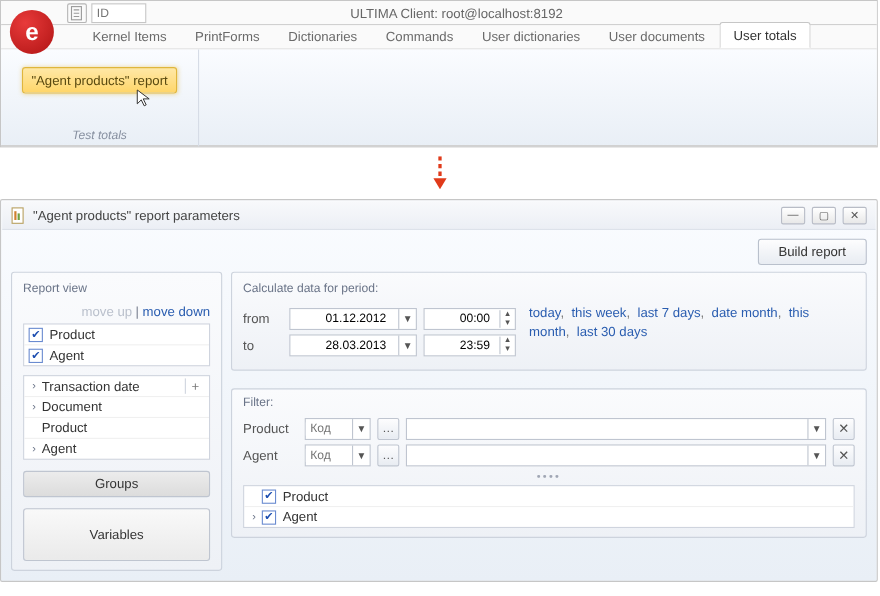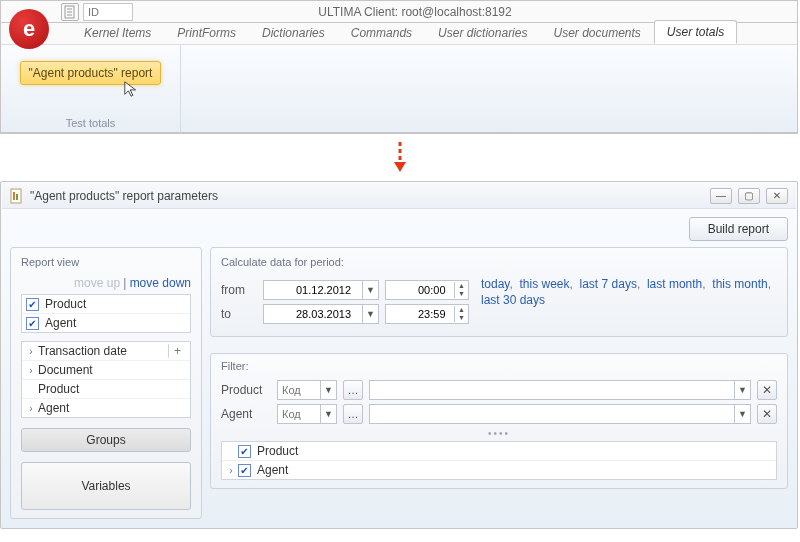--- a/index.html
+++ b/index.html
@@ -3,27 +3,27 @@
 <meta charset="utf-8">
 <style>
   * { box-sizing: border-box; margin: 0; padding: 0; font-family: "Segoe UI", Tahoma, sans-serif; font-size: 12px; }
   body { background: #fff; color: #333; }
   .window1 { border: 1px solid #c6c6c6; width: 798px; }
   .titlebar { height: 22px; display: flex; align-items: center; border-bottom: 1px solid #c6c6c6; background: #fafafa; }
   .logo-circle { position:absolute; top:4px; left:4px; width:40px; height:40px; border-radius:50%; background: radial-gradient(circle at 35% 30%, #e83a3a, #b01414); color:#fff; display:flex; align-items:center; justify-content:center; font-size:22px; font-weight:bold; }
   .titlebar-doc { width:18px; height:18px; margin-left:60px; border:1px solid #b5b5b5; border-radius:2px; display:flex; align-items:center; justify-content:center; color:#7a7a7a; }
   .titlebar-id { margin-left:4px; border:1px solid #c6c6c6; background:#fff; height:18px; width:50px; padding:0 4px; color:#9a9a9a; font-size:11px; }
   .title-text { flex:1; text-align:center; color:#666; }
-  .tabs { height:22px; display:flex; align-items:flex-end; padding-left:70px; background:#fafafa; border-bottom:1px solid #dcdcdc;font-style:italic;}
+  .tabs { height:22px; display:flex; align-items:flex-end; padding-left:70px; background:#fafafa; border-bottom:1px solid #dcdcdc;}
   .tab { padding:4px 12px; color:#6a6a6a; cursor:pointer; border:1px solid transparent; border-bottom:none;}
   .tab.active { background:#fff; border:1px solid #c6c6c6; border-bottom:1px solid #fff; border-top-left-radius:3px; border-top-right-radius:3px; color:#333;}
   .ribbon { background: linear-gradient(#fafcff,#e9eff6); height:88px; border-bottom:1px solid #c6c6c6; position:relative;}
   .ribbon-group { position:absolute; left:0; top:0; width:180px; height:88px; border-right:1px solid #d6dce6; text-align:center; }
   .ribbon-btn { margin:16px auto 0; display:inline-block; background:linear-gradient(#ffe8a6,#ffd66a); border:1px solid #e0b63c; border-radius:3px; padding:4px 8px; color:#5a4a10; cursor:pointer; box-shadow:0 0 4px rgba(230,180,40,.5);}
-  .ribbon-label { position:absolute; bottom:4px; width:100%; text-align:center; color:#8790a0; font-size:11px;}
+  .ribbon-label { position:absolute; bottom:4px; width:100%; text-align:center; color:#8790a0; font-size:11px;font-style:italic;}
   .cursor { position:absolute; left:122px; top:35px; width:18px; height:18px; }
   .cursor svg { width:18px; height:18px; }
   .arrow-down { text-align:center; margin:8px 0 6px; }
   .arrow-down svg { width:16px; height:30px; }
   .window2 { border: 1px solid #c6c6c6; width:798px; border-radius:2px; padding:1px; background: linear-gradient(#fafcff,#e9eff6);}
   .w2-title { height:26px; display:flex; align-items:center; padding:0 8px; color:#444; background:linear-gradient(#f8f9fb,#eceff5); border-bottom:1px solid #dadfe8;}
   .w2-title .spacer{flex:1;}
   .winbtn { width:22px; height:16px; border:1px solid #b8bcc6; border-radius:2px; margin-left:6px; background:linear-gradient(#fff,#e8e8e8); display:flex; align-items:center; justify-content:center; color:#555; cursor:pointer; font-size:10px;}
   .w2-body { padding:8px; }
   .topbtn-row { display:flex; justify-content:flex-end; margin-bottom:6px; }
@@ -208,21 +208,21 @@
                   </span>
                 <span class="date-field time-field">
                     <input value="23:59" style="">
                     <span class="spin">
                       <span>▲</span>
                       <span>▼</span>
                     </span>
                   </span>
               </div>
             </div>
-            <div class="quick" id="quickLinks"><span>today</span><span class="sep">,&nbsp; </span><span>this week</span><span class="sep">,&nbsp; </span><span>last 7 days</span><span class="sep">,&nbsp; </span><span>last month</span><span class="sep">,&nbsp; </span><span>this month</span><span class="sep">,&nbsp; </span><span>last 30 days</span></div>
+            <div class="quick" id="quickLinks"><span>today</span><span class="sep">,&nbsp; </span><span>this week</span><span class="sep">,&nbsp; </span><span>last 7 days</span><span class="sep">,&nbsp; </span><span>date month</span><span class="sep">,&nbsp; </span><span>this month</span><span class="sep">,&nbsp; </span><span>last 30 days</span></div>
           </div>
         </div>
         <div class="filter-sec">
           <div class="panel-title">Filter:</div>
           <div id="filterRows">
               <div class="filter-row">
                 <span class="flabel">Product</span>
                 <span class="combo small">
                   <input placeholder="Код" style="">
                   <span class="dd-btn">▼</span>

